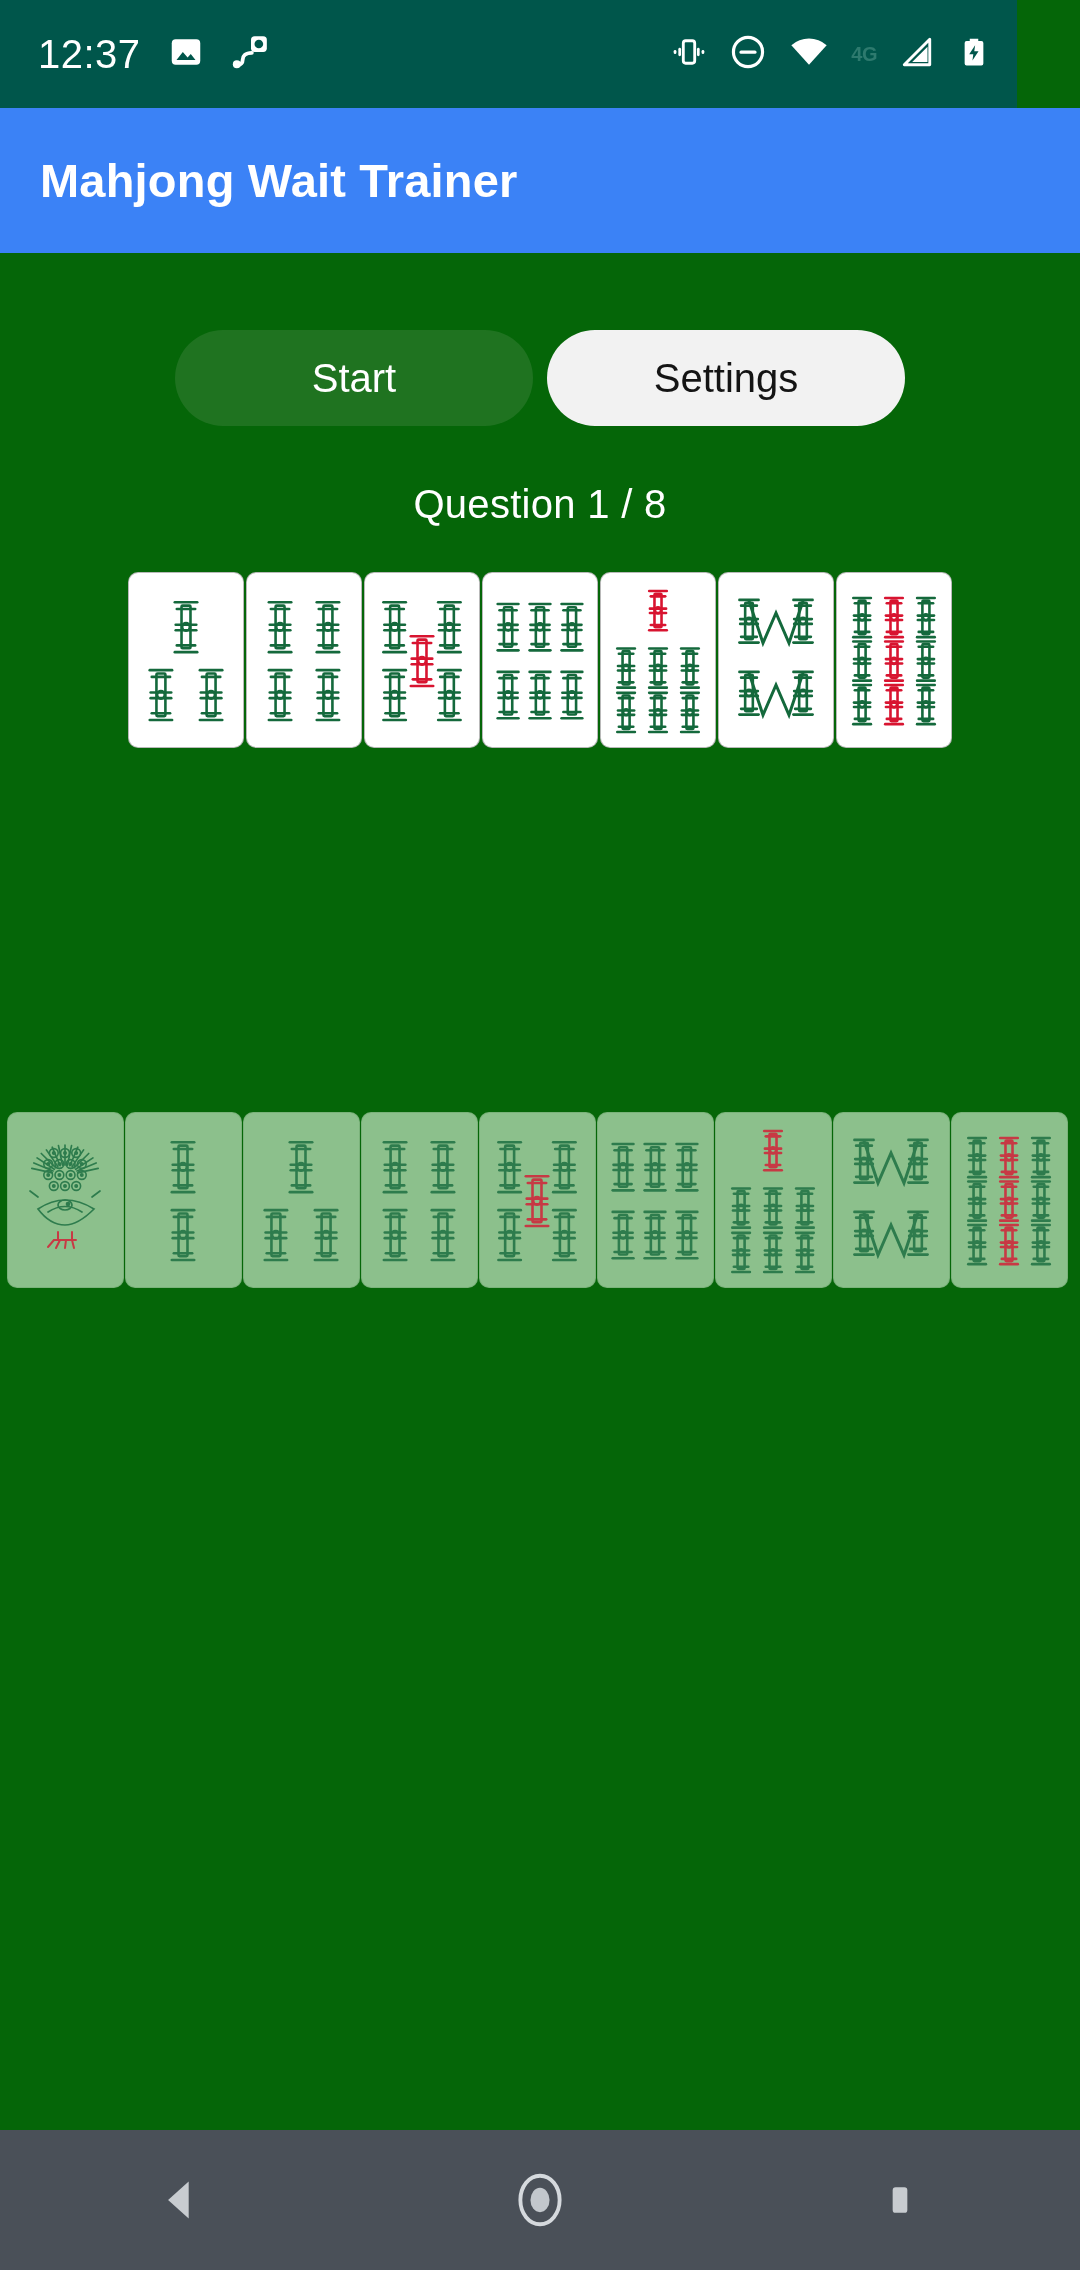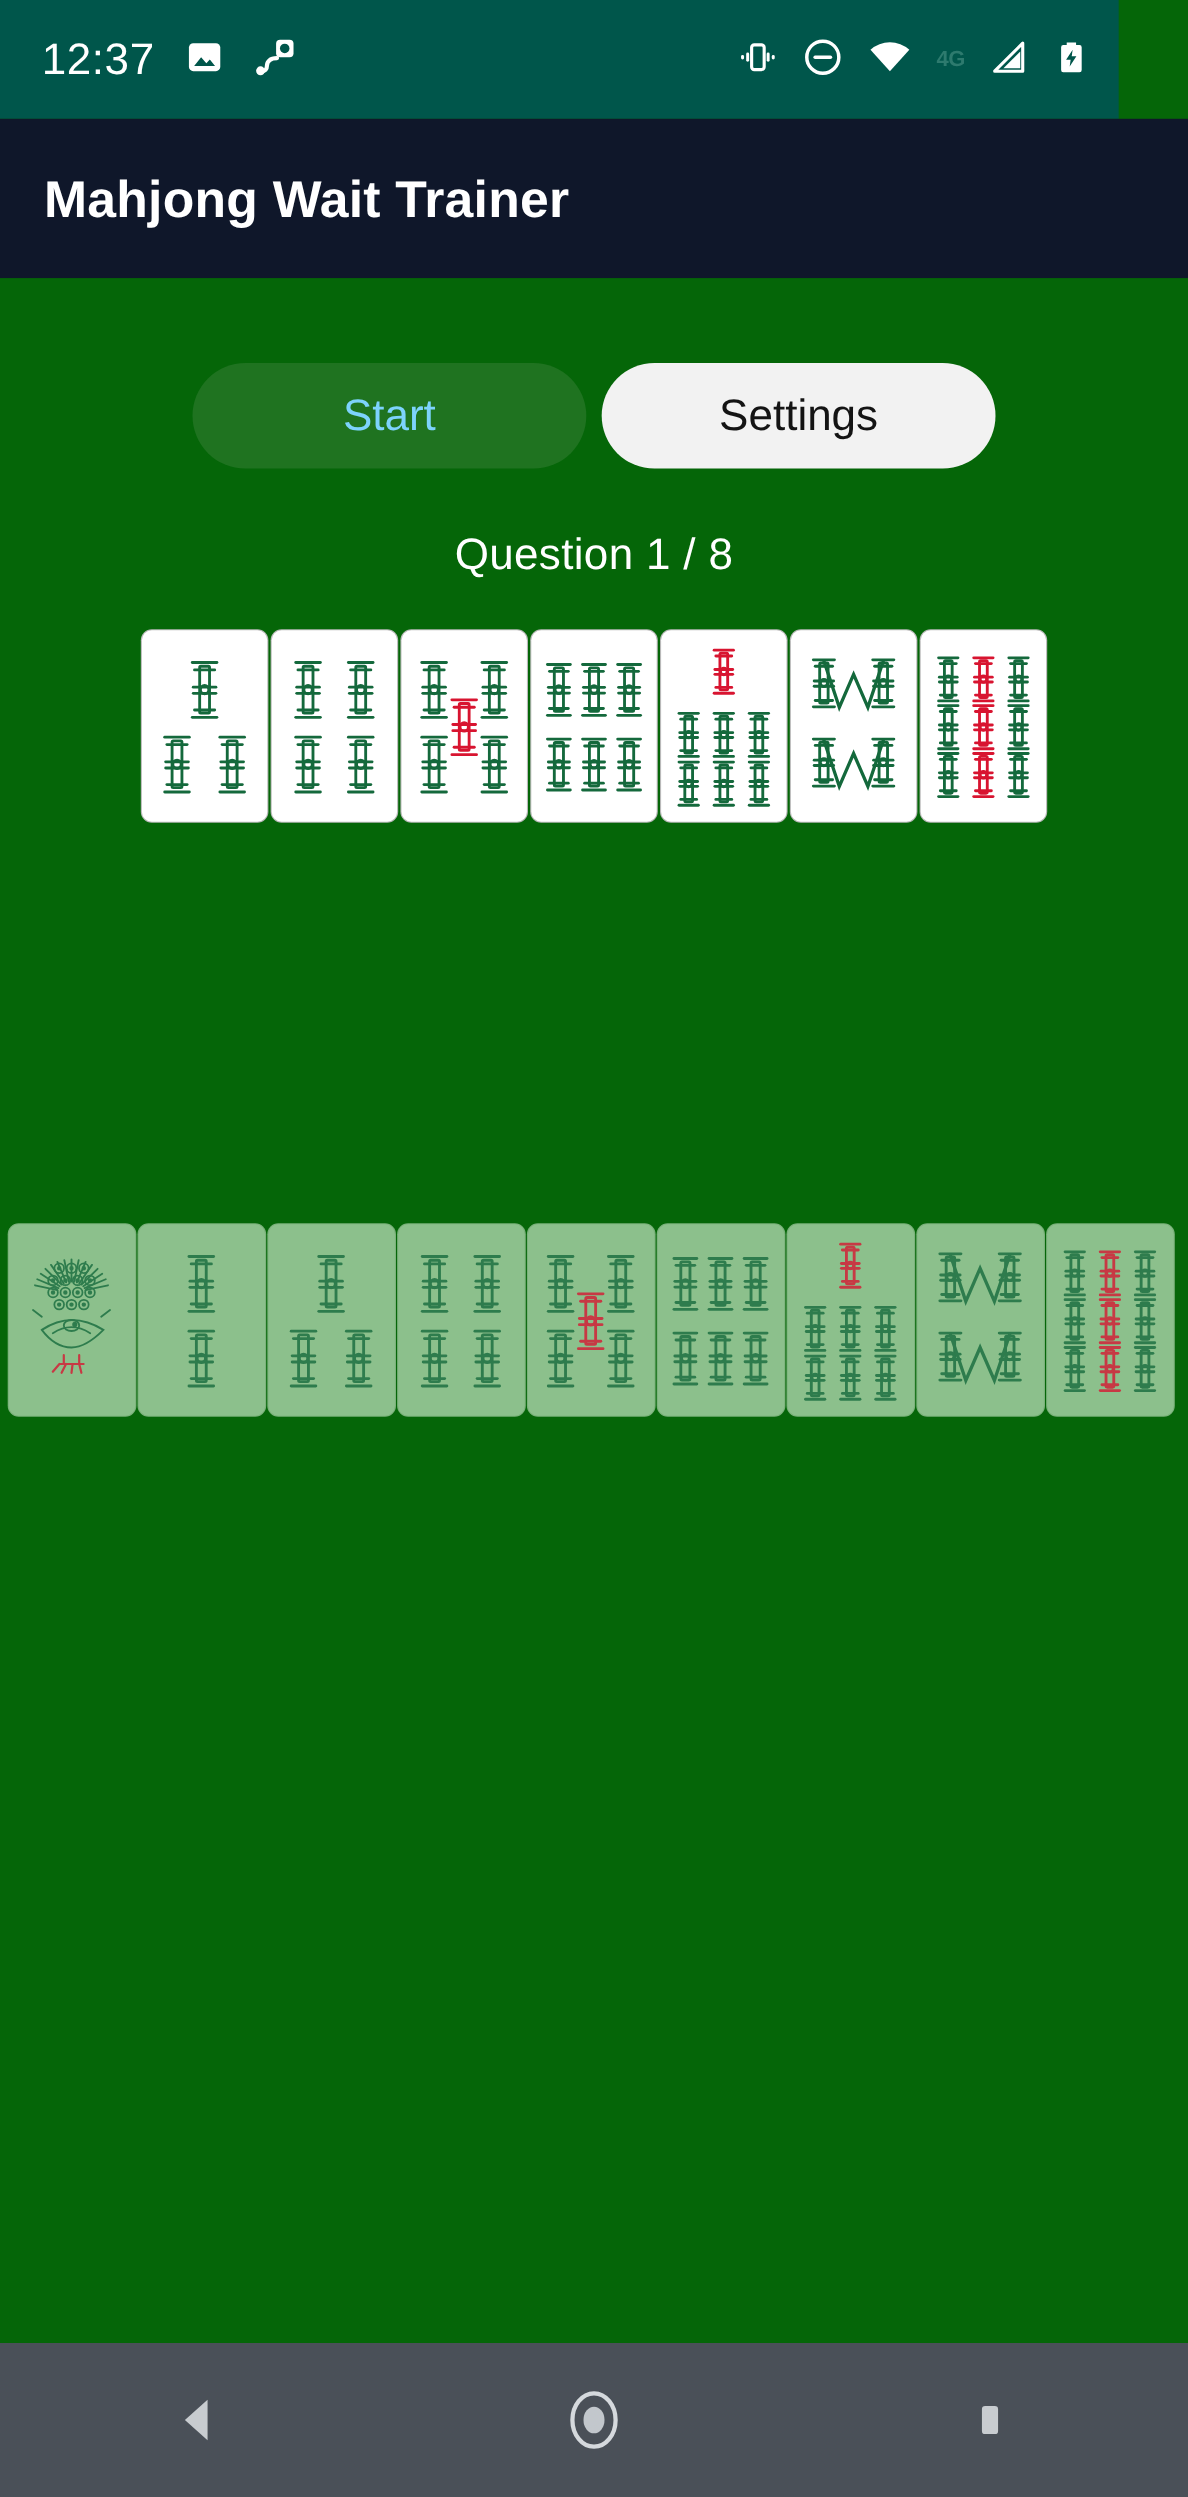--- a/index.html
+++ b/index.html
@@ -21,40 +21,40 @@
   }
   .sb-left { display:flex; align-items:center; gap:26px; }
   .sb-clock { color:#ffffff; font-size:40px; letter-spacing:0.5px; font-weight:400; }
   .sb-right { margin-left:auto; display:flex; align-items:center; gap:22px; }
   .sb-ico { display:block; }
   .sb-4g { color:#2d7a6e; font-size:20px; font-weight:700; letter-spacing:-0.5px; }
 
   
   .appbar {
     position:absolute; top:108px; left:0; width:1080px; height:145px;
-    background:#0f172a;
+    background:#3b82f6;
     display:flex; align-items:center;
   }
   .appbar-title {
     color:#ffffff; font-size:47px; font-weight:700;
     padding-left:40px; letter-spacing:0.2px;
   }
 
   
   .content { position:absolute; top:253px; left:0; width:1080px; height:1877px; background:#056608; }
 
   .btn-row { display:flex; justify-content:center; gap:14px; margin-top:77px; }
   .btn {
     height:96px; border-radius:48px; border:none;
     display:flex; align-items:center; justify-content:center;
     font-family:"Liberation Sans", sans-serif;
     font-size:40px; cursor:pointer; padding:0 30px;
   }
   .btn-wide { width:358px; }
-  .btn-disabled { background:#1f7320; color:#7dd3fc; }
+  .btn-disabled { background:#1f7320; color:#ffffff; }
   .btn-light { background:#f2f2f2; color:#141414; }
 
   .question-label {
     text-align:center; color:#ffffff; font-size:40px;
     margin-top:56px; letter-spacing:0.3px;
   }
 
   
   .hand-row {
     display:flex; justify-content:center; gap:4px;

